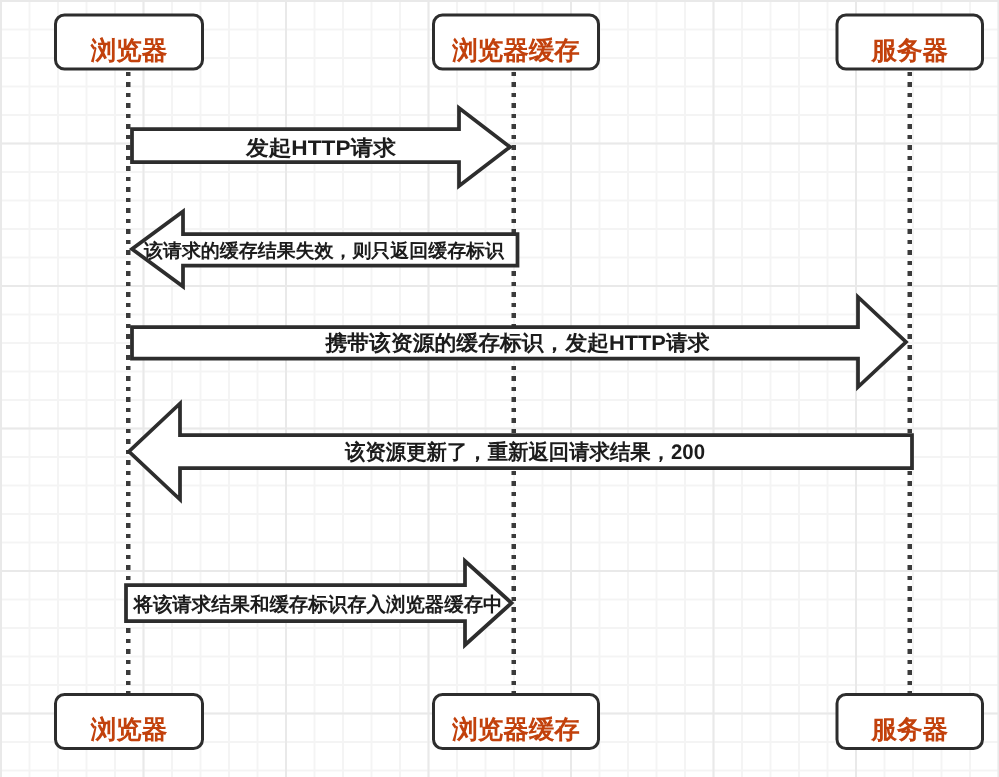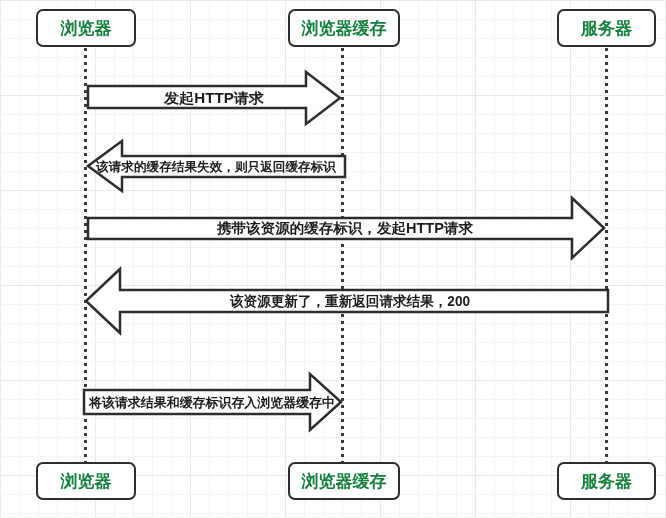--- a/index.html
+++ b/index.html
@@ -25,25 +25,25 @@
     background: repeating-linear-gradient(to bottom, #3a3a3a 0 3px, transparent 3px 7px);
   }
   .actor {
     position: absolute;
     height: 38px;
     box-sizing: border-box;
     background: #ffffff;
     border: 2.5px solid #2d2d2d;
     border-radius: 7px;
     display: flex;
-    align-items: center;
+    align-items: flex-end;
     justify-content: center;
     font-size: 17px;
     font-weight: bold;
-    color: #15803d;
+    color: #c2410c;
     z-index: 3;
   }
   .arrows {
     position: absolute;
     left: 0; top: 0;
     z-index: 2;
   }
   .arrows polygon {
     fill: #ffffff;
     stroke: #2d2d2d;

